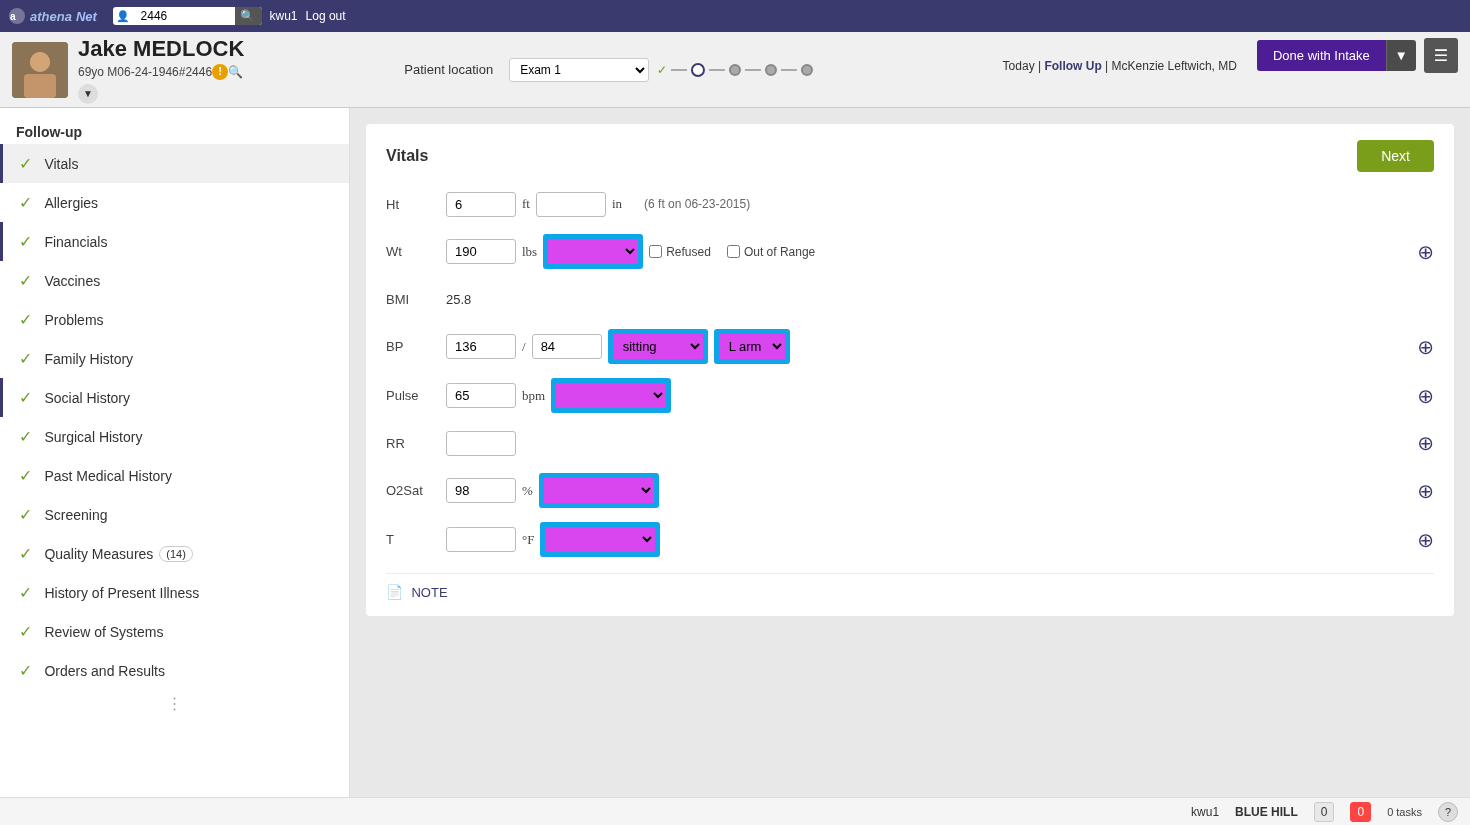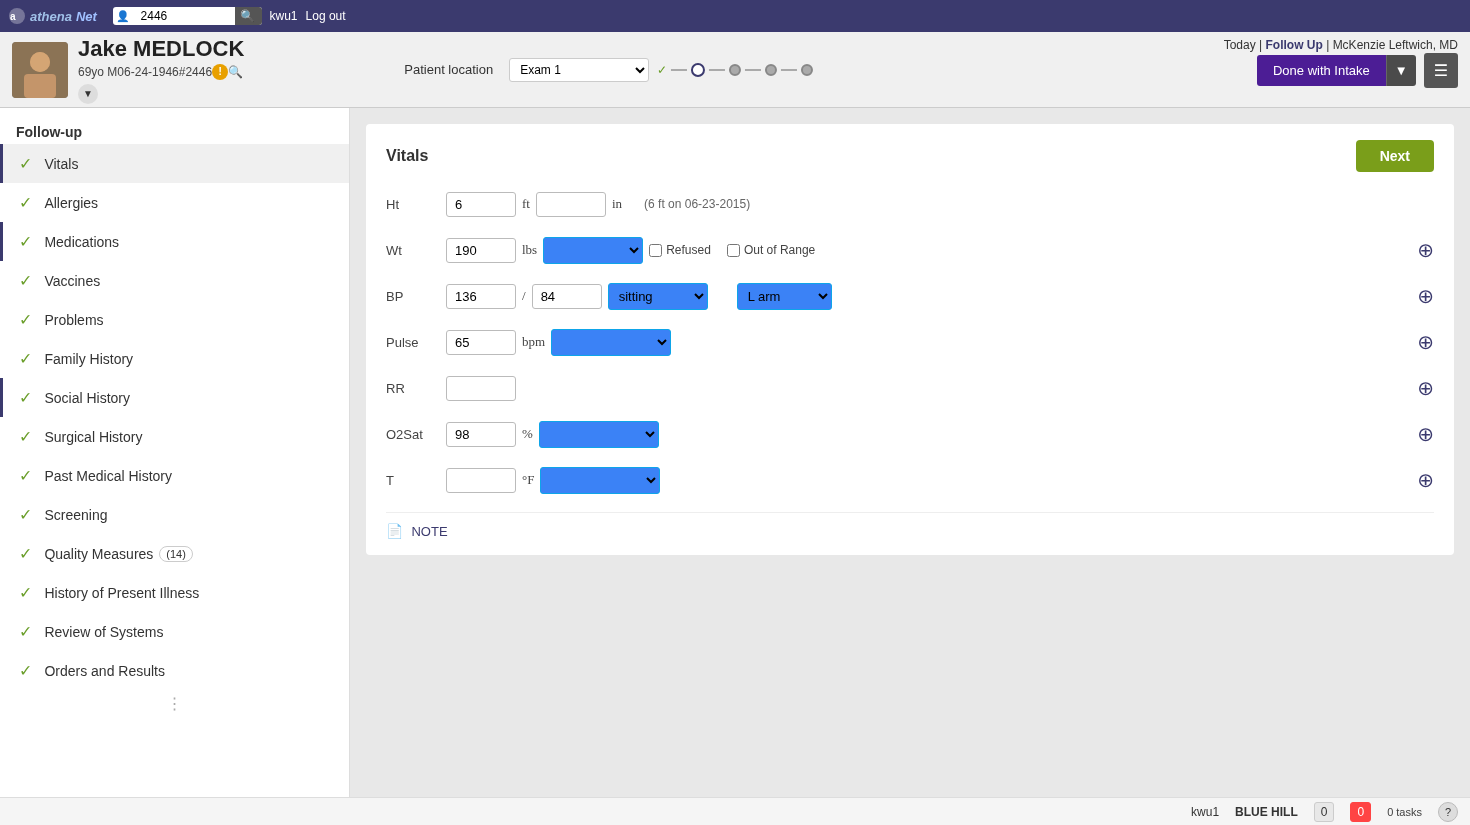--- a/index.html
+++ b/index.html
@@ -260,21 +260,21 @@
       color: #333;
     }
     .next-btn {
       background: #7a9e1a;
       color: white;
       border: none;
       padding: 8px 24px;
       font-size: 14px;
       border-radius: 4px;
       cursor: pointer;
-      font-weight: bold;
+      font-weight: normal;
     }
 
     
     .vital-row {
       display: flex;
       align-items: center;
       margin-bottom: 14px;
       min-height: 32px;
     }
     .vital-label {
@@ -292,25 +292,25 @@
     .vital-input {
       border: 1px solid #bbb;
       border-radius: 3px;
       padding: 4px 8px;
       font-size: 13px;
       width: 70px;
       outline: none;
     }
     .vital-unit { font-size: 13px; color: #444; font-family: Liberation Serif, serif; }
     .vital-select {
-      border: 1px solid #0ea5e9;
+      border: 5px solid #0ea5e9;
       border-radius: 3px;
       padding: 4px 6px;
       font-size: 13px;
-      background: #3b82f6;
+      background: #d946ef;
       outline: none;
     }
     .vital-add-btn {
       margin-left: auto;
       color: #3b3a6e;
       font-size: 20px;
       cursor: pointer;
       background: none;
       border: none;
       line-height: 1;
@@ -445,21 +445,21 @@
       <span>Patient location</span>
       <select class="status-select" style="margin-left:8px;">
         <option>Exam 1</option>
         <option>Exam 2</option>
         <option>Exam 3</option>
         <option>Waiting Room</option>
       </select>
     </div>
   </div>
 
-  <div style="position:absolute; top:6px; right:12px; display:flex; flex-direction:column; gap:1px; align-items:flex-end;">
+  <div style="position:absolute; top:6px; right:12px; display:flex; flex-direction:row; gap:20px; align-items:flex-end;">
     <div style="font-size:12px; color:#333;">
       <span>Today</span>
       <span> | </span>
       <span style="color:#3b3a6e; font-weight:bold; cursor:pointer;">Follow Up</span>
       <span> | </span>
       <span>McKenzie Leftwich, MD</span>
     </div>
     <div class="done-intake-area">
       <button class="done-intake-btn">Done with Intake</button>
       <button class="done-intake-arrow">▼</button>
@@ -476,21 +476,21 @@
     <div class="sidebar-item active">
       <span class="check-icon">✓</span>
       <span class="item-label">Vitals</span>
     </div>
     <div class="sidebar-item">
       <span class="check-icon">✓</span>
       <span class="item-label">Allergies</span>
     </div>
     <div class="sidebar-item" style="border-left:3px solid #3b3a6e;">
       <span class="check-icon">✓</span>
-      <span class="item-label">Medications</span>
+      <span class="item-label">Financials</span>
     </div>
     <div class="sidebar-item">
       <span class="check-icon">✓</span>
       <span class="item-label">Vaccines</span>
     </div>
     <div class="sidebar-item">
       <span class="check-icon">✓</span>
       <span class="item-label">Problems</span>
     </div>
     <div class="sidebar-item">
@@ -570,33 +570,39 @@
             </label>
             <label class="checkbox-label">
               <input type="checkbox" style="">
               <span>Out of Range</span>
             </label>
           </div>
           <button class="vital-add-btn">⊕</button>
         </div>
       </div>
 
+      <div class="vital-row">
+        <div class="vital-label">BMI</div>
+        <div class="vital-inputs">
+          <span class="bmi-value">25.8</span>
+        </div>
+      </div>
 
       <div class="vital-row">
         <div class="vital-label">BP</div>
         <div class="vital-inputs">
           <input type="text" class="vital-input" value="136" style="">
           <span class="vital-unit">/</span>
           <input type="text" class="vital-input" value="84" style="">
           <select class="vital-select" style="width:100px;">
             <option>sitting</option>
             <option>standing</option>
             <option>supine</option>
           </select>
-          <select class="vital-select" style="width:95px;margin-left:23px;">
+          <select class="vital-select" style="width:76px;">
             <option>L arm</option>
             <option>R arm</option>
             <option>L leg</option>
             <option>R leg</option>
           </select>
           <button class="vital-add-btn">⊕</button>
         </div>
       </div>
 
       <div class="vital-row">

